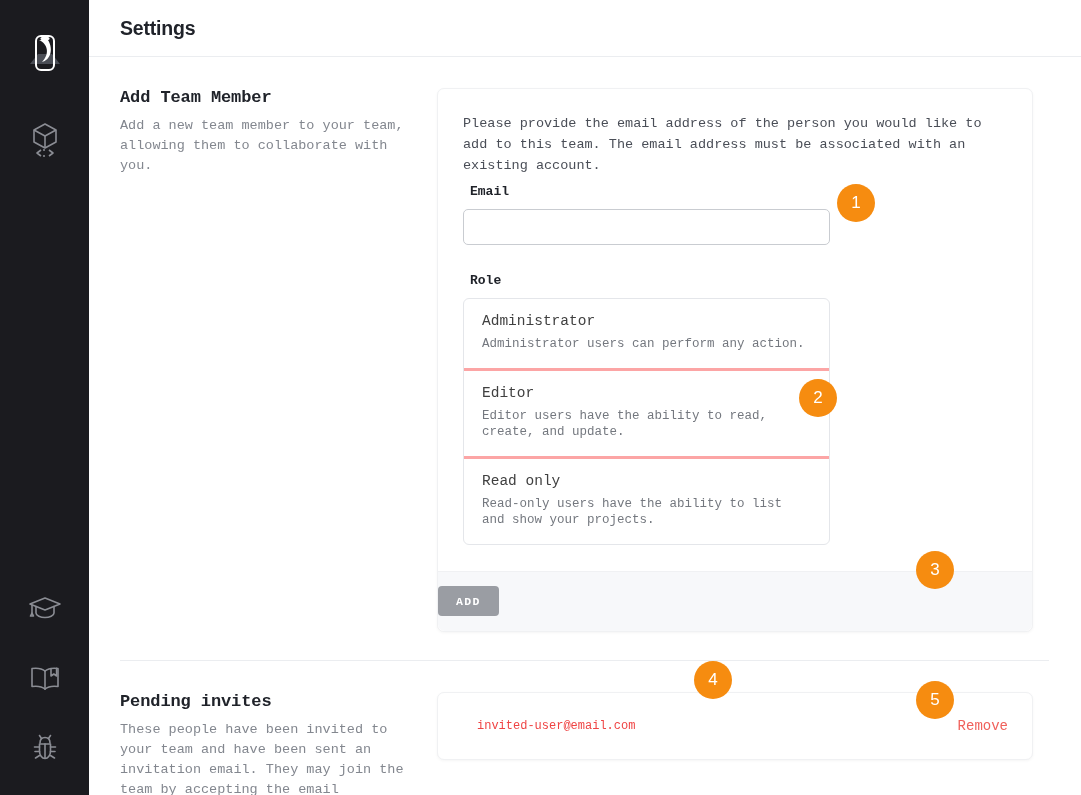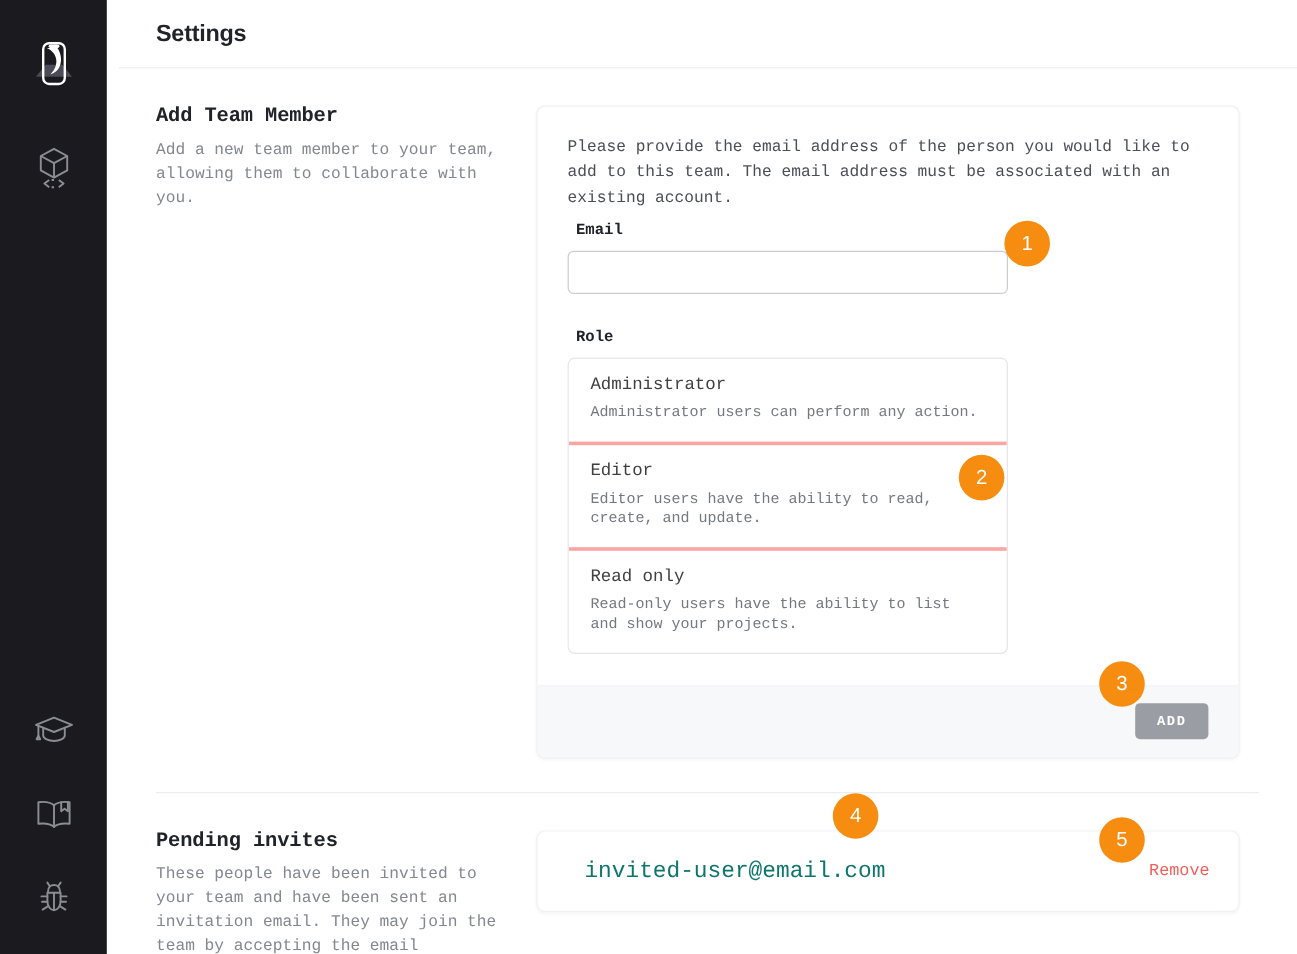--- a/index.html
+++ b/index.html
@@ -3,21 +3,21 @@
 <meta charset="utf-8">
 <style>
   * { box-sizing: border-box; margin: 0; padding: 0; }
   html, body {
     width: 1081px; height: 795px;
     background: #ffffff;
     font-family: "Liberation Sans", "DejaVu Sans", sans-serif;
     overflow: hidden;
   }
 
-  .app { position: relative; width: 1081px; height: 558px; display: flex; gap: 10px; }
+  .app { position: relative; width: 1081px; height: 558px; display: flex; }
 
   
   .sidebar {
     width: 89px; height: 795px;
     background: #1b1b1f;
     flex: 0 0 89px;
     position: relative;
   }
   .sb-icon {
     width: 89px; height: 70px;
@@ -111,21 +111,21 @@
   }
   .role-desc {
     font-size: 12.5px; line-height: 16.5px; color: #74787f;
   }
 
   .card-footer {
     background: #f7f8fa;
     border-top: 1px solid #f0f1f3;
     border-radius: 0 0 7px 7px;
     height: 60px;
-    display: flex; align-items: center; justify-content: flex-end;
+    display: flex; align-items: center; justify-content: flex-start;
     padding-right: 25px;
   }
   .add-button {
     background: #9a9da3;
     color: #ffffff;
     border: none;
     border-radius: 4px;
     height: 30px;
     padding: 0 18px;
     font-size: 11.5px;
@@ -142,21 +142,21 @@
 
   .invite-card {
     background: #fff;
     border: 1px solid #f0f1f3;
     border-radius: 7px;
     box-shadow: 0 1px 3px rgba(0,0,0,0.045);
     height: 68px;
     display: flex; align-items: center; justify-content: space-between;
     padding: 0 24px 0 39px;
   }
-  .invite-email { font-size: 19px; color: #0f766e; }
+  .invite-email { font-size: 12px; color: #ef4444; }
   .remove-link {
     font-size: 14px; color: #f0615b;
     cursor: pointer; text-decoration: none; text-align: right;
   }
 
   
   .badge {
     position: absolute;
     width: 38px; height: 38px;
     border-radius: 50%;

